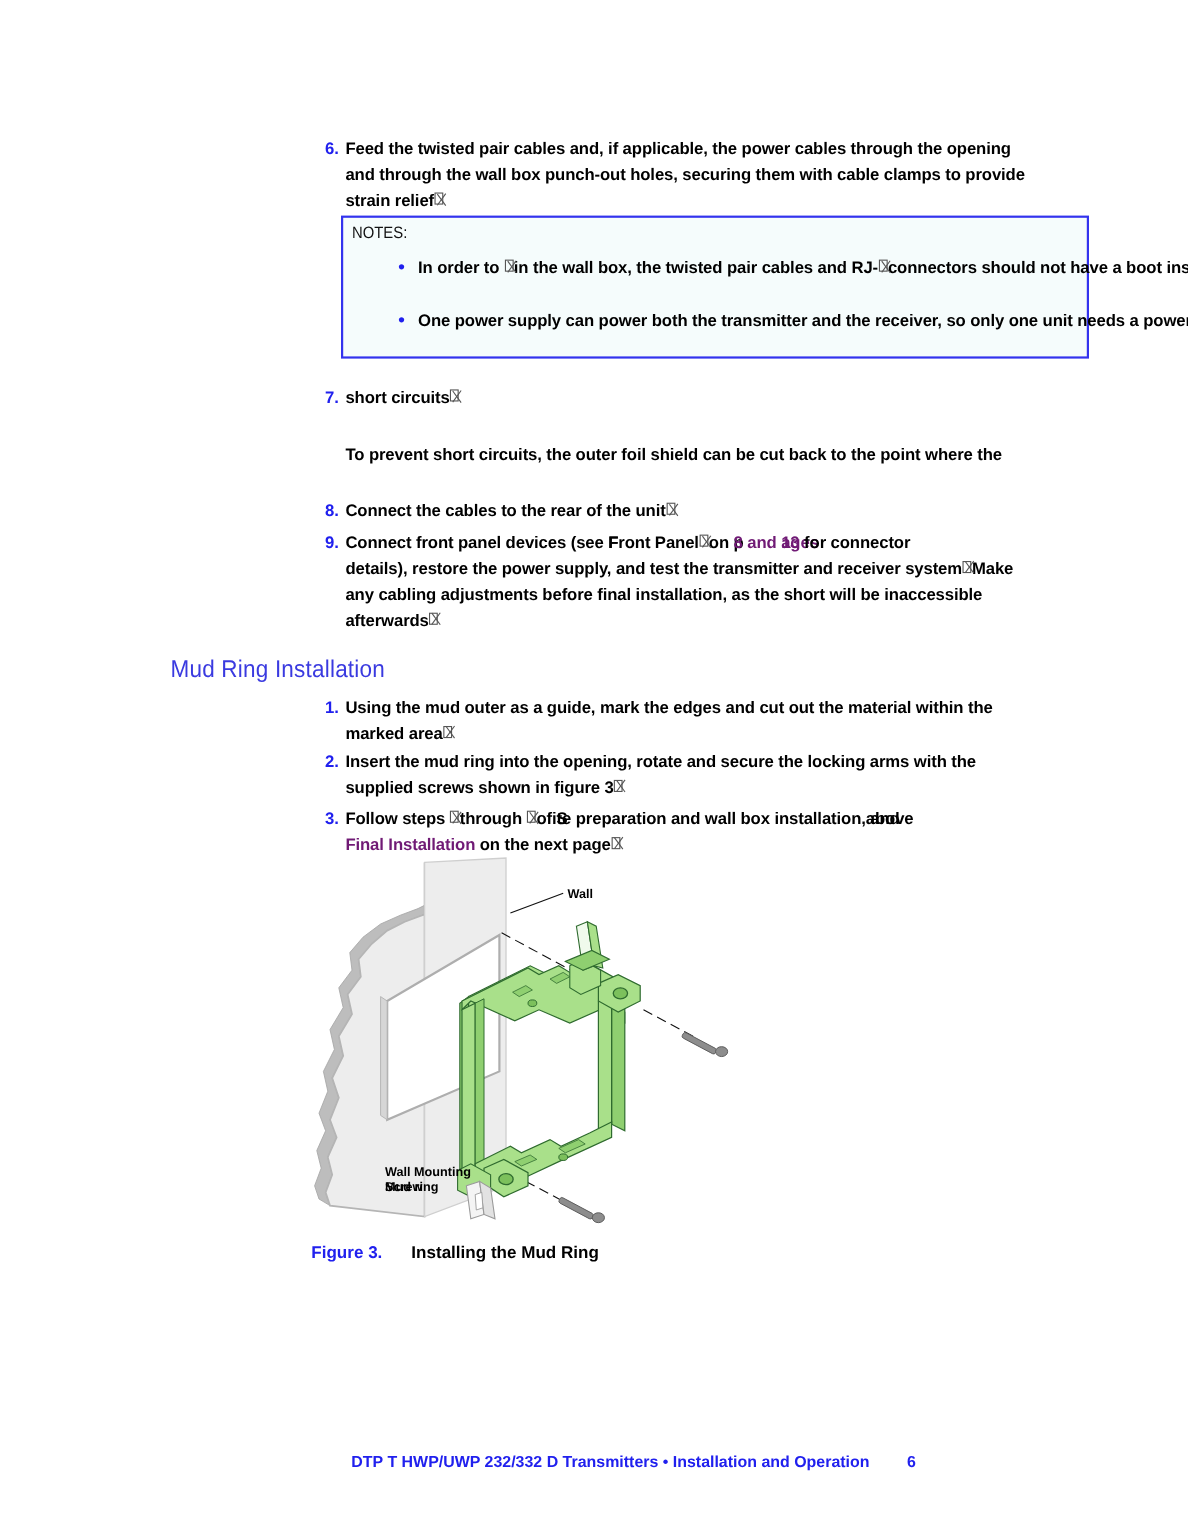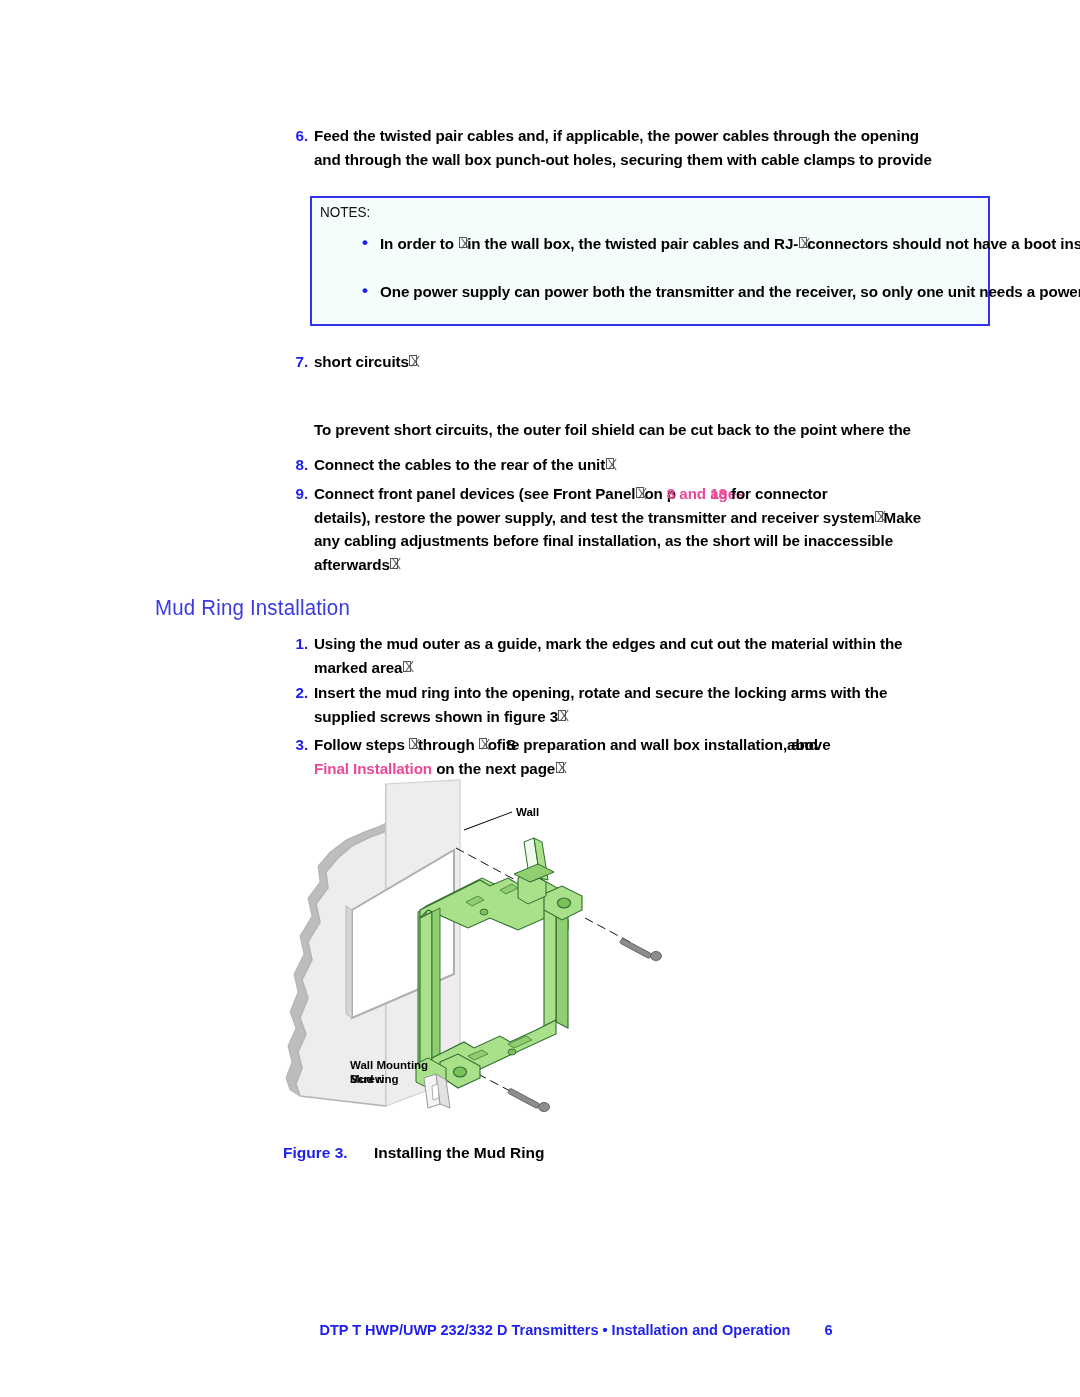--- a/index.html
+++ b/index.html
@@ -4,21 +4,21 @@
 <style>
   html, body { margin:0; padding:0; }
   body {
     width:1080px; height:1397px;
     background:#ffffff;
     font-family:"Liberation Sans", sans-serif;
     overflow:hidden;
     position:relative;
   }
   .page { position:absolute; inset:0; overflow:hidden; }
-  .blue { color:#ec4899; }
+  .blue { color:#701a75; }
 
   
   .step {
     position:absolute;
     font-size:15.2px;
     font-weight:bold;
     line-height:23.5px;
     color:#000000;
     letter-spacing:-0.1px;
     white-space:nowrap;
@@ -35,21 +35,21 @@
   .step .ln { display:block; white-space:nowrap; }
 
   .para {
     position:absolute;
     font-size:15.2px;
     font-weight:bold;
     line-height:23.5px;
     color:#000000;
     letter-spacing:-0.1px;
   }
-  .para .ln { display:block; white-space:nowrap;margin-top:16px; }
+  .para .ln { display:block; white-space:nowrap; }
 
   
   .mg {
     display:inline-block;
     width:8px; height:11px;
     border:1px solid #555;
     position:relative;
     vertical-align:1px;
     margin:0 0.5px;
     box-sizing:border-box;
@@ -118,21 +118,20 @@
 
   
   #figure-area { position:absolute; left:268px; top:778px; width:420px; height:345px;text-align:right; }
   #figure-svg  { display:block; }
   #figure-caption {
     position:absolute;
     left:283px; top:1131px;
     font-size:15.5px;
     font-weight:bold;
     white-space:nowrap;
-    margin-top:13px;
   }
   #figure-caption .fignum { color:#2020ee; }
   #figure-caption .figtitle { color:#000000; margin-left:22px; }
 
   
   #footer {
     position:absolute;
     left:0; top:1322px;
     width:1080px;
     text-align:center;
@@ -154,20 +153,21 @@
 </style>
 </head>
 <body>
 
 <div class="page">
 
   <div class="step" style="left:314px; top:124px;">
     <span class="num">6.</span>
     <span class="ln"><span>Feed the twisted pair cables and, if applicable, the power cables through the opening</span></span>
     <span class="ln"><span>and through the wall box punch-out holes, securing them with cable clamps to provide</span></span>
+    <span class="ln">strain relief<span class="mg"></span></span>
   </div>
 
   <div id="notes-box"></div>
   <div id="notes-label">NOTES:</div>
 
   <div class="note-item" style="left:380px; top:232px;">
     <span class="bullet">•</span>
     <span class="ln">In order to <span class="mg"></span>in the wall box, the twisted pair cables and RJ-<span class="mg"></span>connectors</span>
     <span class="ln">should not have a boot installed</span>
   </div>

